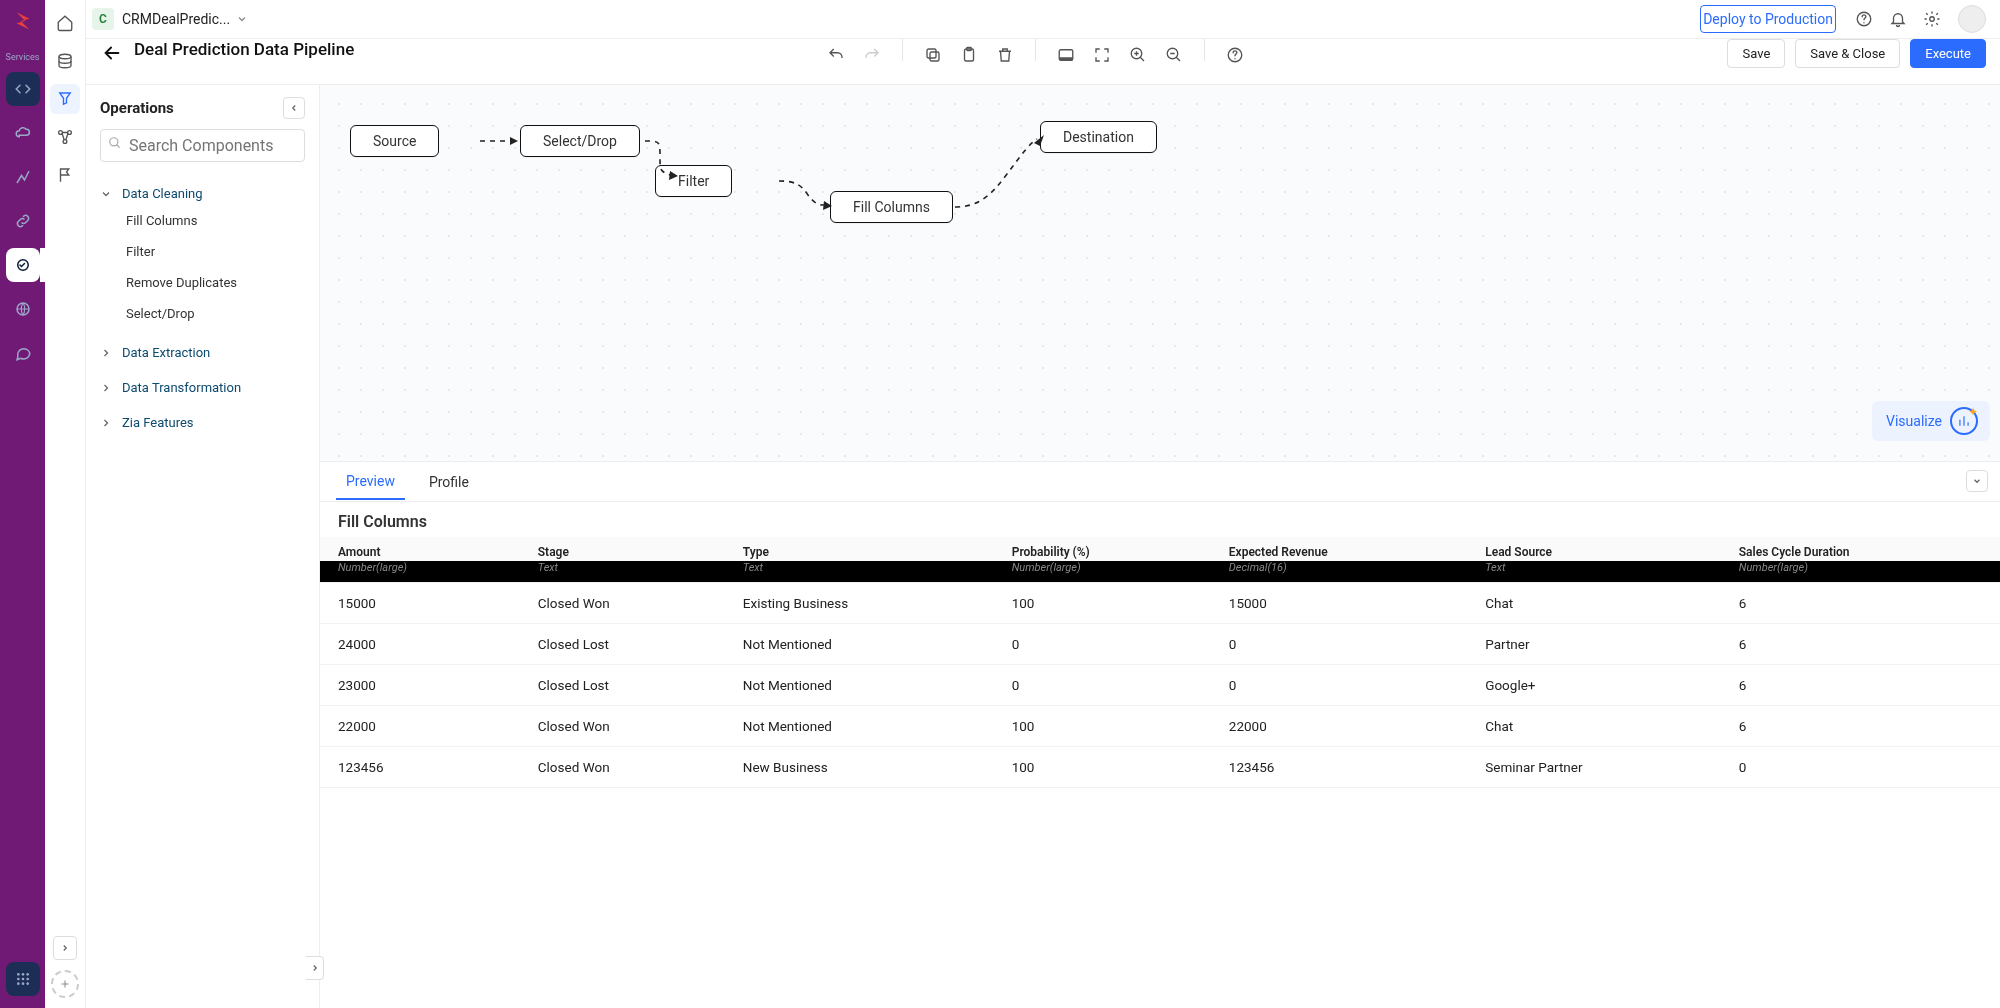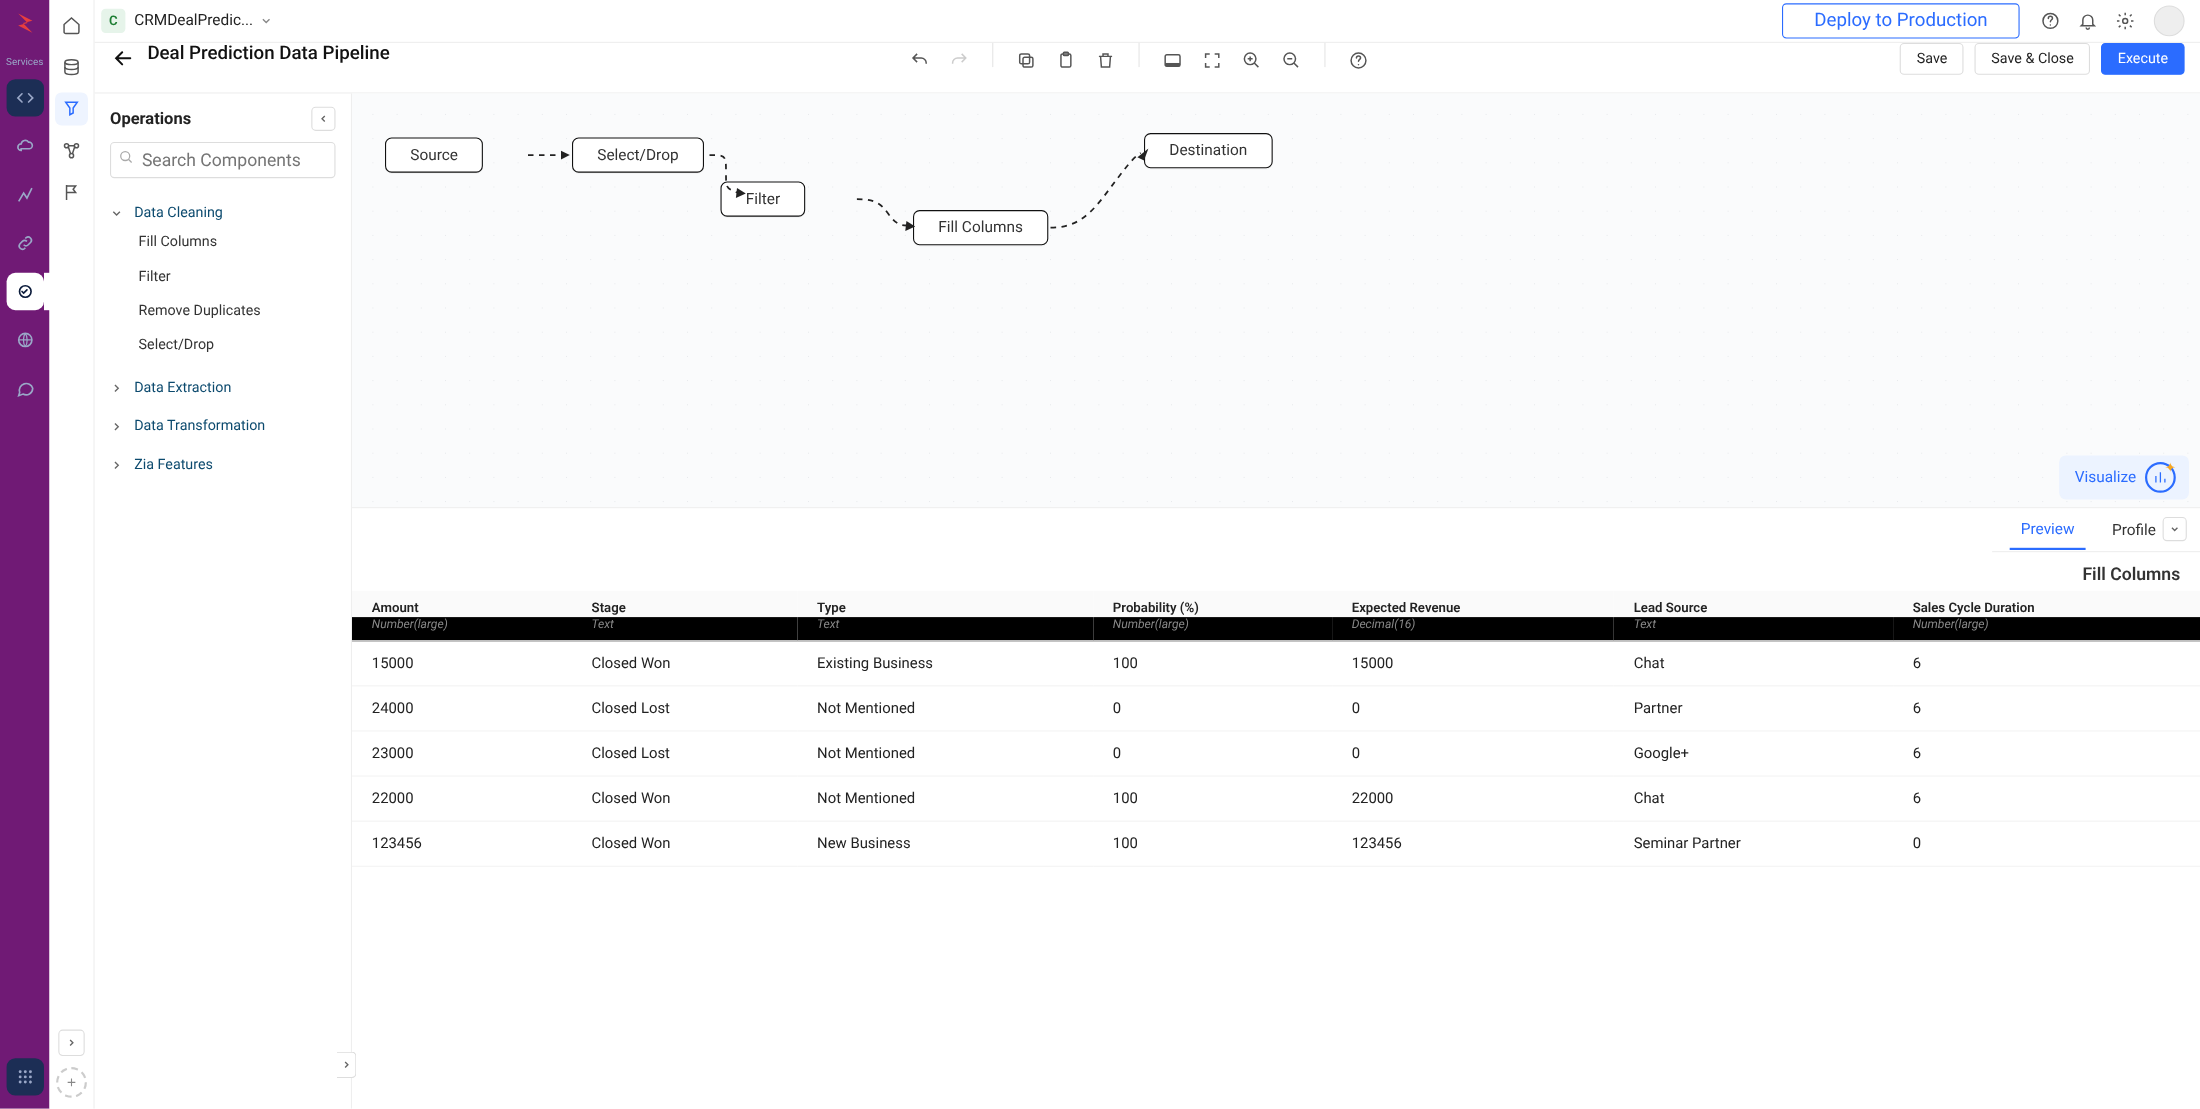--- a/index.html
+++ b/index.html
@@ -54,21 +54,21 @@
 }
 .proj-badge {
   width:22px; height:22px; background:#e6f4ea; color:#1e7e34; font-size:12px; font-weight:600;
   display:flex;align-items:center;justify-content:center; border-radius:4px; margin-right:8px;
 }
 .proj-name { font-size:14px; color:#222; margin-right:6px; }
 .proj-caret { color:#888; }
 .topbar .grow { flex:1; }
 .deploy-btn {
   border:1px solid #2b6cff; color:#2b6cff; background:#fff;
-  padding: 5px 28px; border-radius:4px; font-size:17px; margin-right:14px;
+  padding: 5px 2px; border-radius:4px; font-size:14px; margin-right:14px;
 }
 .topbar .top-icon { width:28px; height:28px; display:flex;align-items:center;justify-content:center; color:#555; margin-right:6px; }
 .avatar { width:28px; height:28px; border-radius:50%; background:#eee; border:1px solid #ddd; margin-left:6px; }
 
 
 .toolbar {
   height: 46px; display:flex; align-items:flex-start; padding: 0 14px 0 12px;
   border-bottom:1px solid #eee;
 }
 .back-arrow { width:28px;height:28px; display:flex;align-items:center;justify-content:center; color:#222; margin-right:8px; }
@@ -130,32 +130,32 @@
 .node {
   position:absolute; background:#fff; border:1.5px solid #111;
   border-radius:6px; padding:7px 22px; font-size:14px;
   box-shadow: 0 1px 0 rgba(0,0,0,0.04);
 }
 .conn { position:absolute; overflow:visible; }
 .conn path { fill:none; stroke:#222; stroke-width:1.6; stroke-dasharray:5 5; }
 .conn .arrowhead { fill:#222; }
 
 .visualize-pill {
-  position:absolute; right:10px; bottom:7px;
+  position:absolute; right:10px; bottom:20px;
   background:#ecf3ff; border-radius:6px; padding:6px 12px 6px 14px;
   display:flex; align-items:center; gap:8px; color:#2b6cff; font-size:14px;
 }
 .visualize-pill .chart-ico {
   width:28px;height:28px; border:2px solid #2b6cff; border-radius:50%;
   display:flex;align-items:center;justify-content:center; position:relative;
 }
 .visualize-pill .sparkle { position:absolute; right:-2px; top:-4px; color:#f5a623; font-size:12px; }
 
 
-.preview-area { border-top:1px solid #eee; flex:1; display:flex; flex-direction:column; min-height:0;align-items:flex-end; }
+.preview-area { border-top:1px solid #eee; flex:1; display:flex; flex-direction:column; min-height:0; }
 .tab-row { display:flex; align-items:center; height:40px; padding: 0 16px; border-bottom:1px solid #eee; position:relative; }
 .tab { padding: 10px 10px 9px; font-size:14px; color:#333; margin-right:14px; cursor:pointer; }
 .tab.active { color:#2b6cff; border-bottom:2px solid #2b6cff; }
 .tab-row .tab-collapse { position:absolute; right:12px; top:8px; width:22px;height:22px; border:1px solid #ddd; border-radius:4px; display:flex;align-items:center;justify-content:center; color:#555; }
 
 .preview-header { padding: 10px 18px 6px; font-size:16px; font-weight:600; }
 .data-table { width:100%; border-collapse:collapse; }
 .data-table thead th {
   text-align:left; padding: 8px 18px 2px; font-size:12px; font-weight:600; color:#222;
   background:#fafafa;

